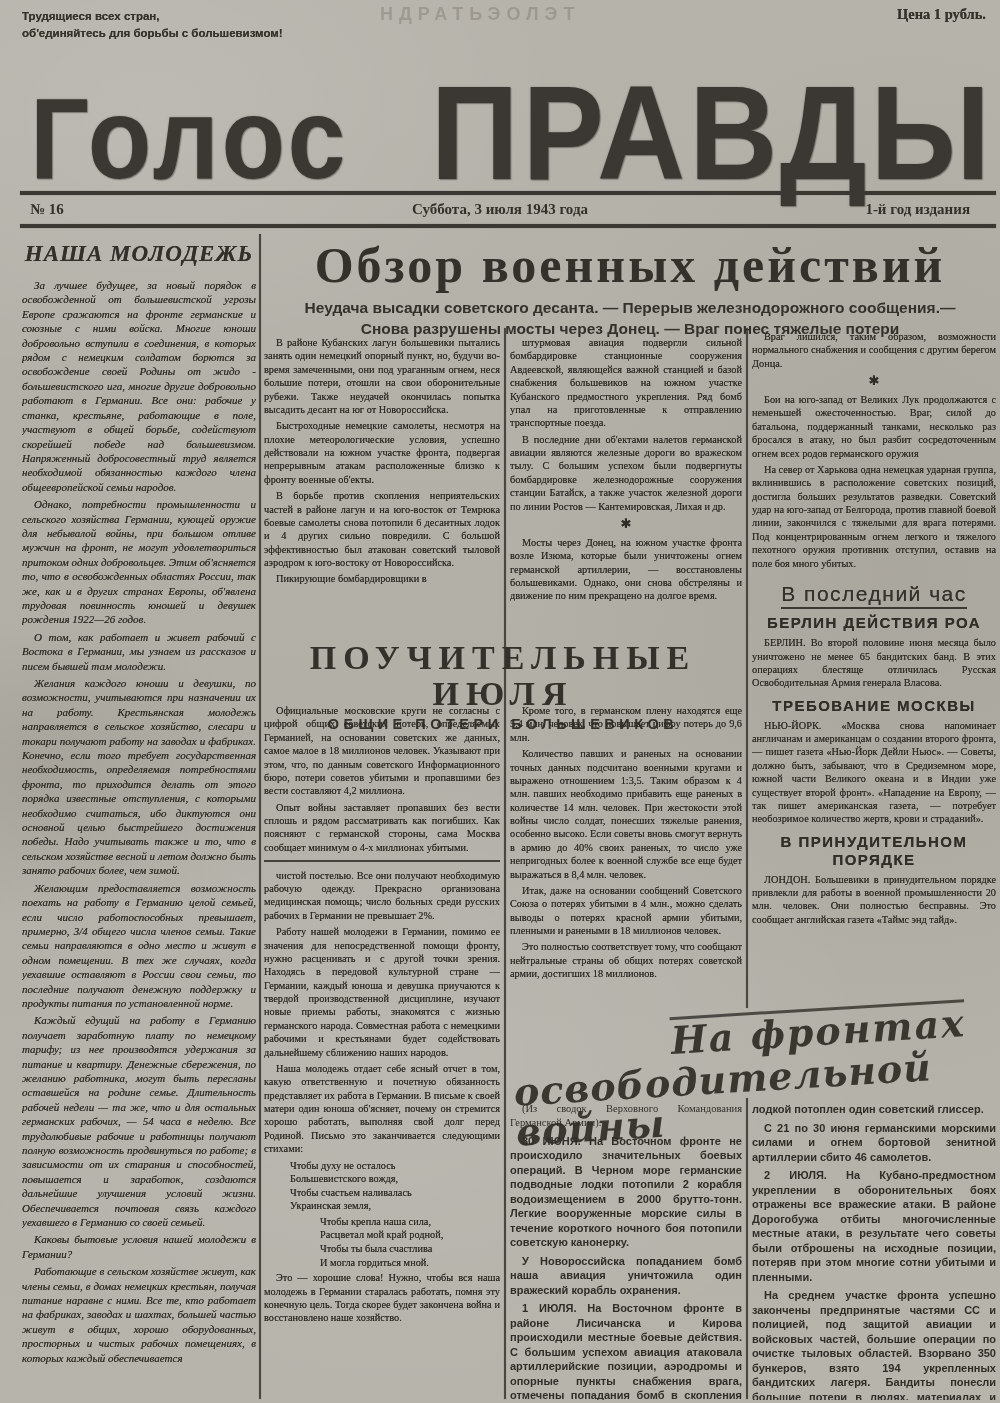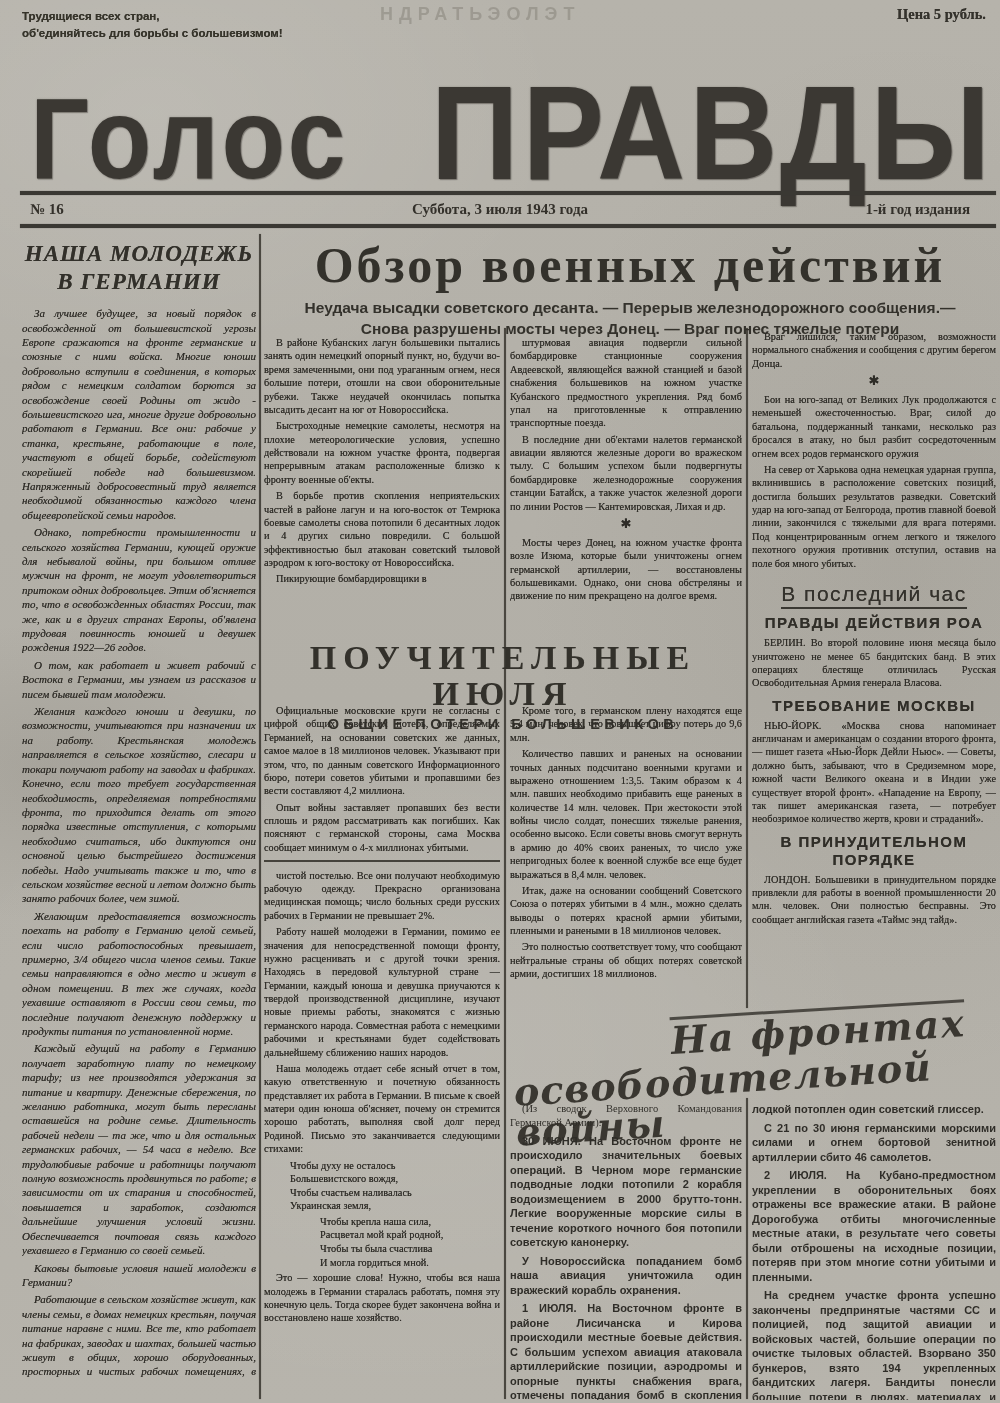--- a/index.html
+++ b/index.html
@@ -71,21 +71,21 @@
 </head>
 <body>
 
 <div class="page">
 
   <div class="abs slogan ink" style="left:22px;top:8px;width:330px;">
     <div>Трудящиеся всех стран,</div>
     <div>об'единяйтесь для борьбы с большевизмом!</div>
   </div>
   <div class="abs bleed" style="left:380px;top:4px;">НДРАТЬЭОЛЭТ</div>
-  <div class="abs price ink" style="right:14px;top:6px;">Цена 5 рубль.</div>
+  <div class="abs price ink" style="right:14px;top:6px;">Цена 1 рубль.</div>
 
   <div class="abs masthead-row" style="left:18px;top:34px;width:964px;height:158px;">
     <span class="mast-word mast-word1">Голос</span>
     <span class="mast-word mast-word2">ПРАВДЫ</span>
   </div>
 
   <div class="abs hrule" style="left:20px;top:191px;width:976px;height:4px;"></div>
   <div class="abs dateline" style="left:30px;top:198px;width:940px;height:22px;">
     <span style="position:relative;z-index:2;">№ 16</span>
     <span class="center">Суббота, 3 июля 1943 года</span>
@@ -94,21 +94,20 @@
   <div class="abs hrule" style="left:20px;top:224px;width:976px;height:4px;"></div>
 
   <div class="abs vrule" style="left:259px;top:234px;height:1165px;"></div>
   <div class="abs vrule" style="left:504px;top:328px;height:1071px;"></div>
   <div class="abs vrule" style="left:746px;top:328px;height:680px;"></div>
   <div class="abs vrule" style="left:746px;top:1098px;height:301px;"></div>
 
   <div class="abs clip left-article" style="left:22px;top:240px;width:234px;height:1140px;">
     <div class="left-title ink">
       <div>НАША МОЛОДЕЖЬ</div>
-      <div>В ГЕРМАНИИ</div>
     </div>
     <div class="body-text ink">
       <p>За лучшее будущее, за новый порядок в освобожденной от большевистской угрозы Европе сражаются на фронте германские и союзные с ними войска. Многие юноши добровольно вступили в соединения, в которых рядом с немецким солдатом борются за освобождение своей Родины от жидо - большевистского ига, многие другие добровольно работают в Германии. Все они: рабочие у станка, крестьяне, работающие в поле, участвуют в общей борьбе, содействуют скорейшей победе над большевизмом. Напряженный добросовестный труд является необходимой обязанностью каждого члена общеевропейской семьи народов.</p>
       <p>Однако, потребности промышленности и сельского хозяйства Германии, кующей оружие для небывалой войны, при большом отливе мужчин на фронт, не могут удовлетвориться притоком одних добровольцев. Этим об'ясняется то, что в освобожденных областях России, так же, как и в других странах Европы, об'явлена трудовая повинность юношей и девушек рождения 1922—26 годов.</p>
       <p>О том, как работает и живет рабочий с Востока в Германии, мы узнаем из рассказов и писем бывшей там молодежи.</p>
       <p>Желания каждого юноши и девушки, по возможности, учитываются при назначении их на работу. Крестьянская молодежь направляется в сельское хозяйство, слесари и токари получают работу на заводах и фабриках. Конечно, если того требует государственная необходимость, определяемая потребностями фронта, то приходится делать от этого порядка известные отступления, с которыми необходимо считаться, ибо диктуются они основной целью быстрейшего достижения победы. Надо учитывать также и то, что в сельском хозяйстве весной и летом должно быть занято рабочих более, чем зимой.</p>
       <p>Желающим предоставляется возможность поехать на работу в Германию целой семьей, если число работоспособных превышает, примерно, 3/4 общего числа членов семьи. Такие семьи направляются в одно место и живут в одном помещении. В тех же случаях, когда уехавшие оставляют в России свои семьи, то последние получают денежную поддержку и продукты питания по установленной норме.</p>
       <p>Каждый едущий на работу в Германию получает заработную плату по немецкому тарифу; из нее производятся удержания за питание и квартиру. Денежные сбережения, по желанию работника, могут быть пересланы оставшейся на родине семье. Длительность рабочей недели — та же, что и для остальных германских рабочих, — 54 часа в неделю. Все трудолюбивые рабочие и работницы получают полную возможность продвинуться по работе; в зависимости от их старания и способностей, повышается и заработок, создаются дальнейшие улучшения условий жизни. Обеспечивается почтовая связь каждого уехавшего в Германию со своей семьей.</p>
       <p>Каковы бытовые условия нашей молодежи в Германии?</p>
       <p>Работающие в сельском хозяйстве живут, как члены семьи, в домах немецких крестьян, получая питание наравне с ними. Все те, кто работает на фабриках, заводах и шахтах, большей частью живут в общих, хорошо оборудованных, просторных и чистых рабочих помещениях, в которых каждый обеспечивается</p>
@@ -139,21 +138,21 @@
 
   <div class="abs clip body-text ink" style="left:752px;top:330px;width:244px;height:678px;">
     <p>Враг лишился, таким образом, возможности нормального снабжения и сообщения с другим берегом Донца.</p>
     <p class="star-div">✱</p>
     <p>Бои на юго-запад от Великих Лук продолжаются с неменьшей ожесточенностью. Враг, силой до батальона, поддержанный танками, несколько раз бросался в атаку, но был разбит сосредоточенным огнем всех родов германского оружия</p>
     <p>На север от Харькова одна немецкая ударная группа, вклинившись в расположение советских позиций, достигла больших результатов разведки. Советский удар на юго-запад от Белгорода, против главной боевой линии, закончился с тяжелыми для врага потерями. Под концентрированным огнем легкого и тяжелого пехотного оружия противник отступил, оставив на поле боя много убитых.</p>
 
     <div class="lasthour-header">
       <span>В последний час</span>
     </div>
-    <div class="sec-heading">ПРАВДЫ ДЕЙСТВИЯ РОА</div>
+    <div class="sec-heading">БЕРЛИН ДЕЙСТВИЯ РОА</div>
     <p>БЕРЛИН. Во второй половине июня месяца было уничтожено не менее 65 бандитских банд. В этих операциях блестяще отличилась Русская Освободительная Армия генерала Власова.</p>
     <div class="sec-heading">ТРЕБОВАНИЕ МОСКВЫ</div>
     <p>НЬЮ-ЙОРК. «Москва снова напоминает англичанам и американцам о создании второго фронта, — пишет газета «Нью-Йорк Дейли Ньюс». — Советы, должно быть, забывают, что в Средиземном море, южной части Великого океана и в Индии уже существует второй фронт». «Нападение на Европу, — так пишет американская газета, — потребует необозримое количество жертв, крови и страданий».</p>
     <div class="sec-heading">В ПРИНУДИТЕЛЬНОМ ПОРЯДКЕ</div>
     <p>ЛОНДОН. Большевики в принудительном порядке привлекли для работы в военной промышленности 20 млн. человек. Они полностью бесправны. Это сообщает английская газета «Таймс энд тайд».</p>
   </div>
 
   <div class="abs" style="left:264px;top:640px;width:478px;">
     <div class="instr-headline">ПОУЧИТЕЛЬНЫЕ ИЮЛЯ</div>
     <div class="instr-subheadline">ОБЩИЕ ПОТЕРИ БОЛЬШЕВИКОВ</div>

